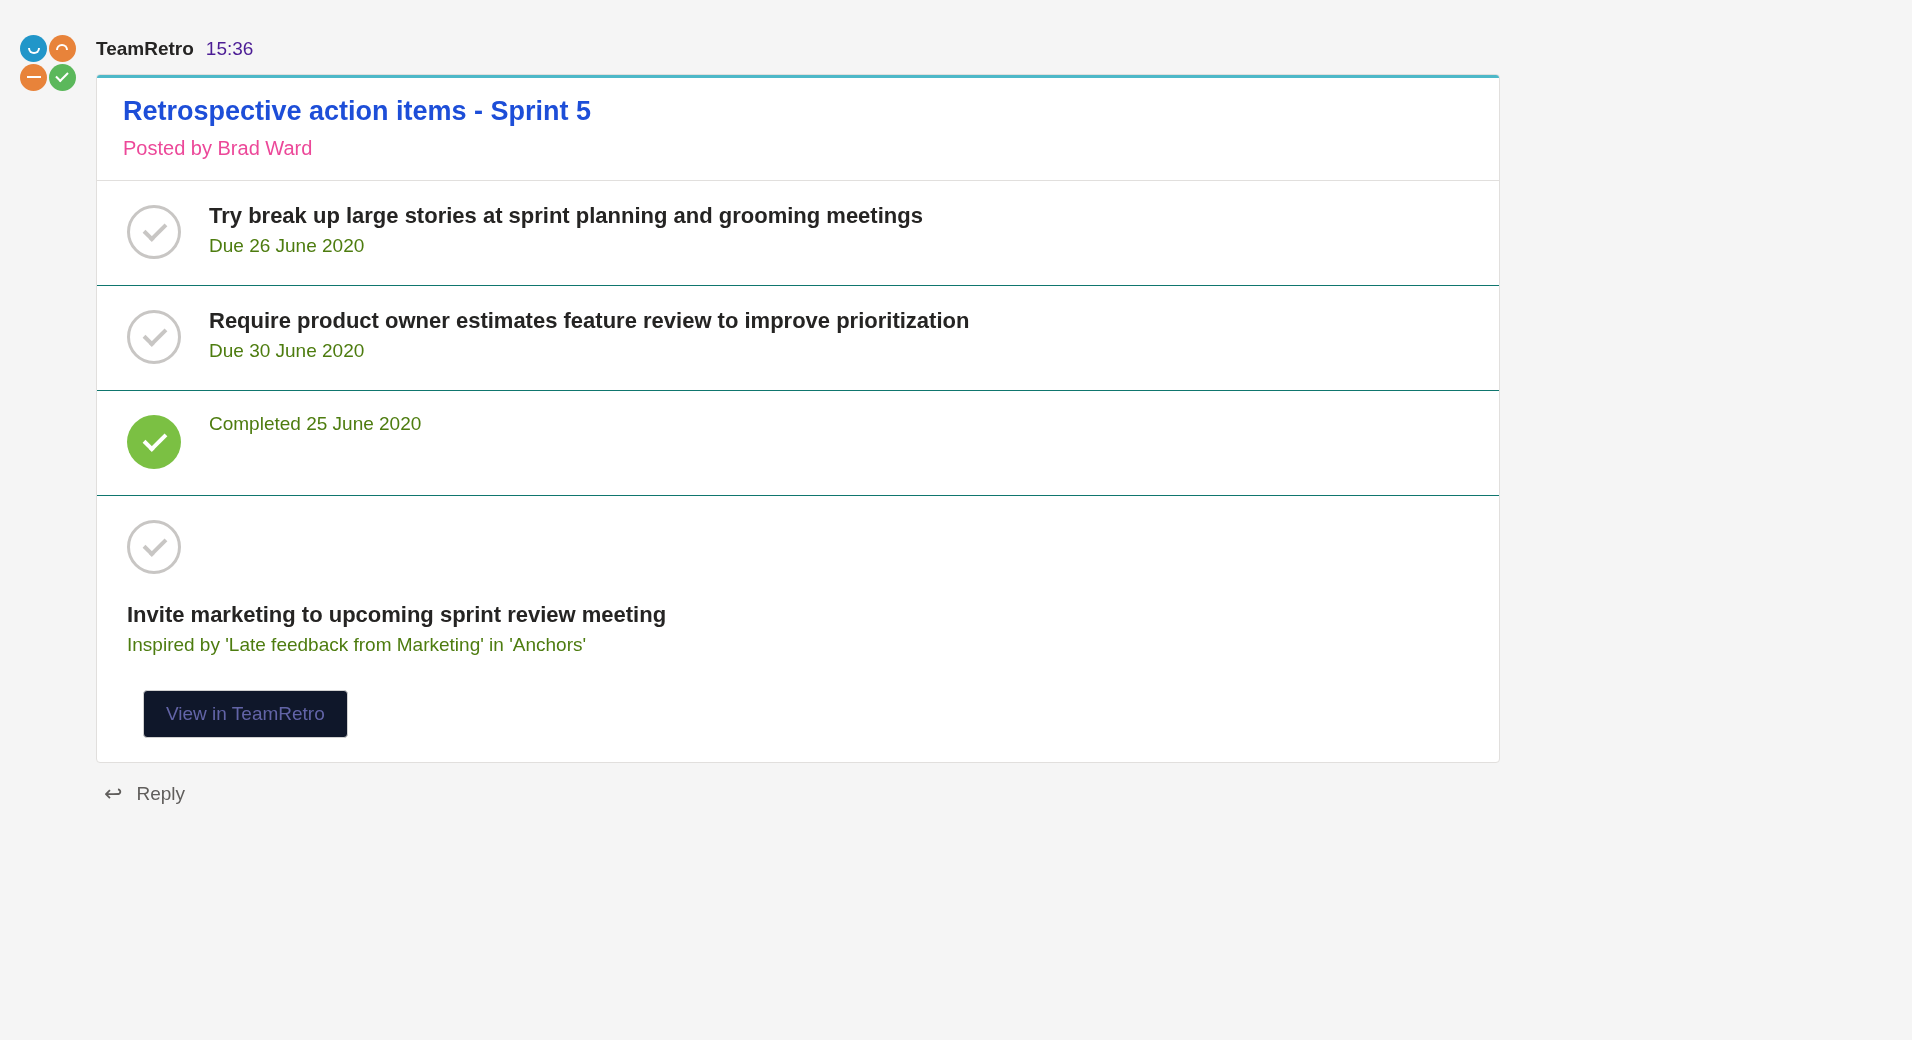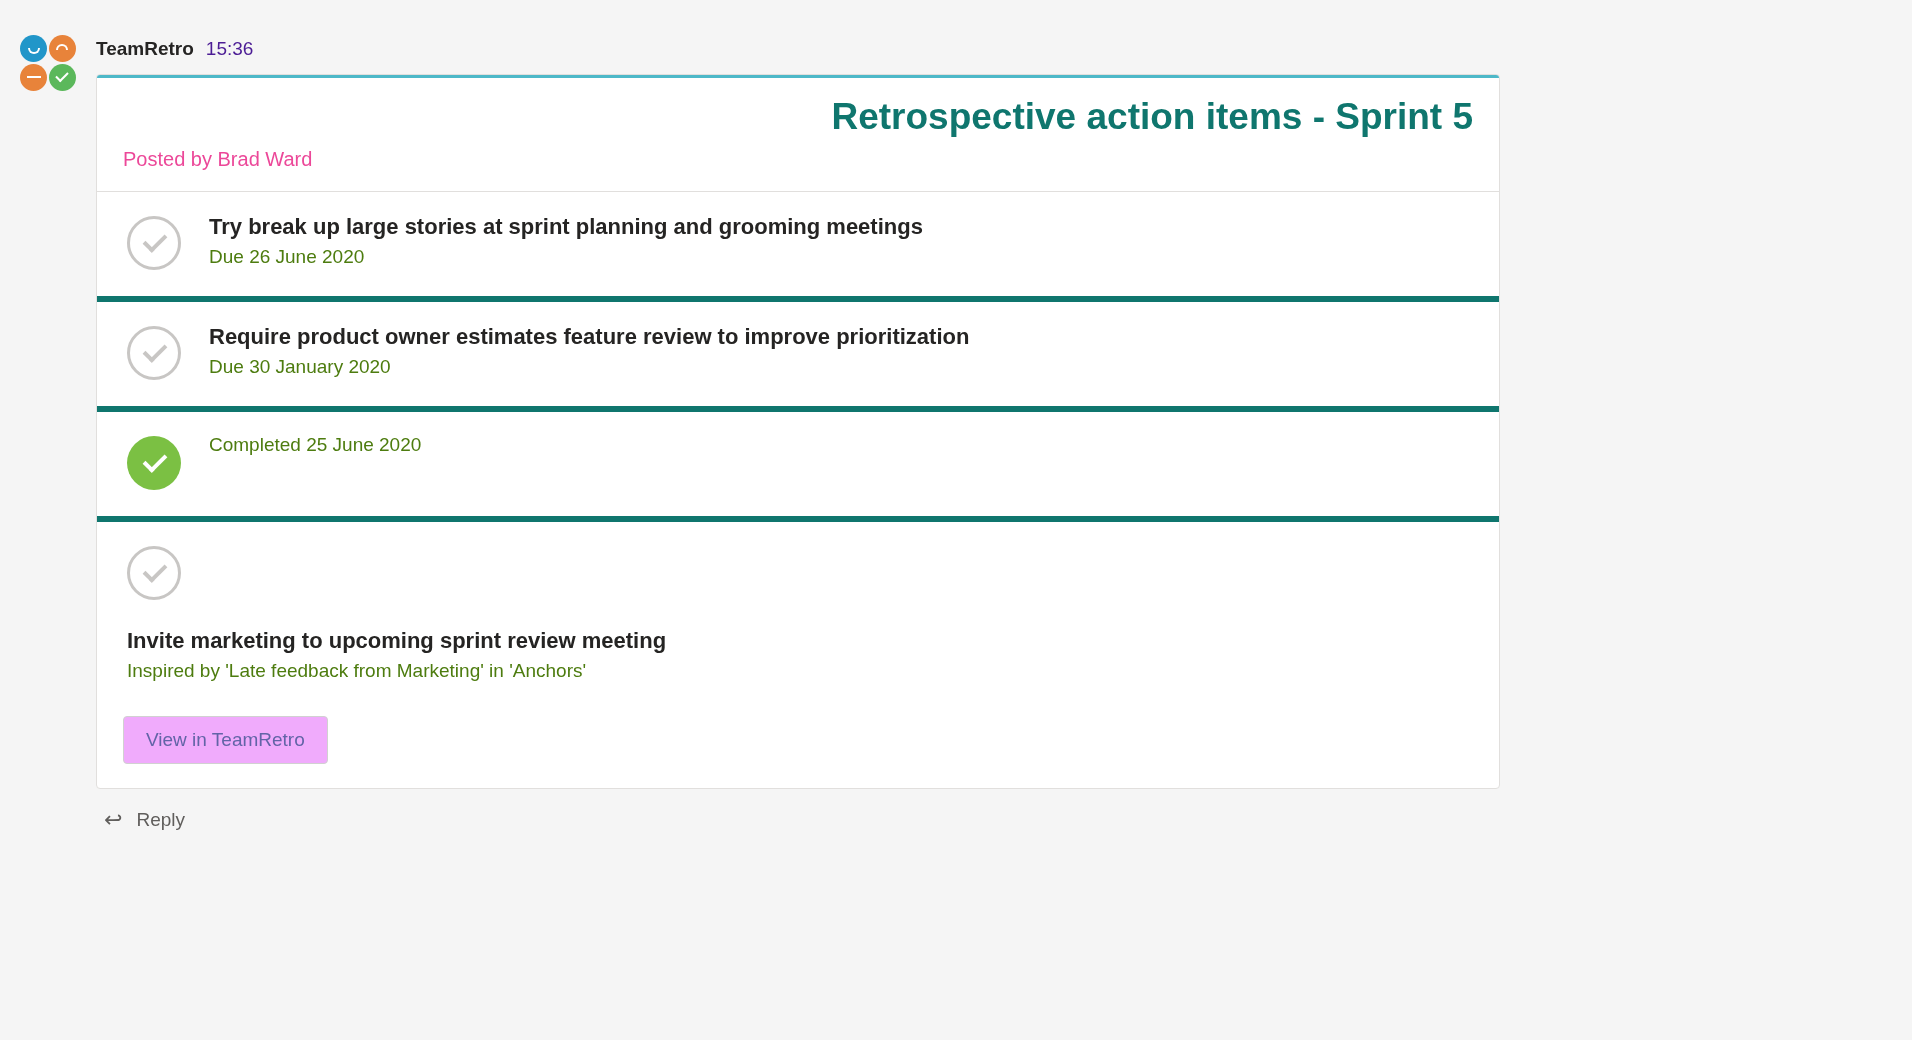--- a/index.html
+++ b/index.html
@@ -101,38 +101,37 @@
     .card-topbar {
       height: 3px;
       background: #4db8c8;
       border-radius: 4px 4px 0 0;
     }
     .card-header {
       padding: 18px 26px 20px 26px;
       border-bottom: 1px solid #e1dfdd;
     }
     .card-title {
-      font-size: 37px;
+      font-size: 27px;
       font-weight: 600;
-      color: #0f766e;
+      color: #1d4ed8;
       margin-bottom: 10px;
-      text-align: right;
     }
     .card-subtitle {
       font-size: 20px;
       color: #ec4899;
     }
     .items-list {
     }
     .action-item {
       display: flex;
       align-items: flex-start;
       gap: 28px;
       padding: 22px 26px 26px 30px;
-      border-bottom: 6px solid #0f766e;
+      border-bottom: 1px solid #0f766e;
     }
     .action-item:last-of-type {
       border-bottom: none;
       flex-direction: column;
     }
     .status-icon {
       width: 54px;
       height: 54px;
       border-radius: 50%;
       flex-shrink: 0;
@@ -178,25 +177,26 @@
       color: #4d7c0f;
     }
     .card-footer {
       padding: 8px 26px 24px 26px;
     }
     .view-button {
       display: inline-block;
       padding: 12px 22px;
       border: 1px solid #d1d1d1;
       border-radius: 4px;
-      background: #f0abfc;
+      background: #0f172a;
       color: #6264a7;
       font-size: 19px;
       font-weight: 400;
       cursor: pointer;
+      margin-left: 20px;
     }
     .reply-row {
       display: flex;
       align-items: center;
       gap: 14px;
       padding: 18px 8px 10px 8px;
       color: #605e5c;
       font-size: 19px;
       cursor: pointer;
     }
@@ -248,21 +248,21 @@
             <div class="item-meta">Due 26 June 2020</div>
           </div>
         </div>
 
         <div class="action-item">
           <div class="status-icon pending">
             <div class="status-check"></div>
           </div>
           <div class="item-content">
             <div class="item-title">Require product owner estimates feature review to improve prioritization</div>
-            <div class="item-meta">Due 30 January 2020</div>
+            <div class="item-meta">Due 30 June 2020</div>
           </div>
         </div>
 
         <div class="action-item">
           <div class="status-icon completed">
             <div class="status-check"></div>
           </div>
           <div class="item-content">
             <div class="item-meta">Completed 25 June 2020</div>
           </div>

